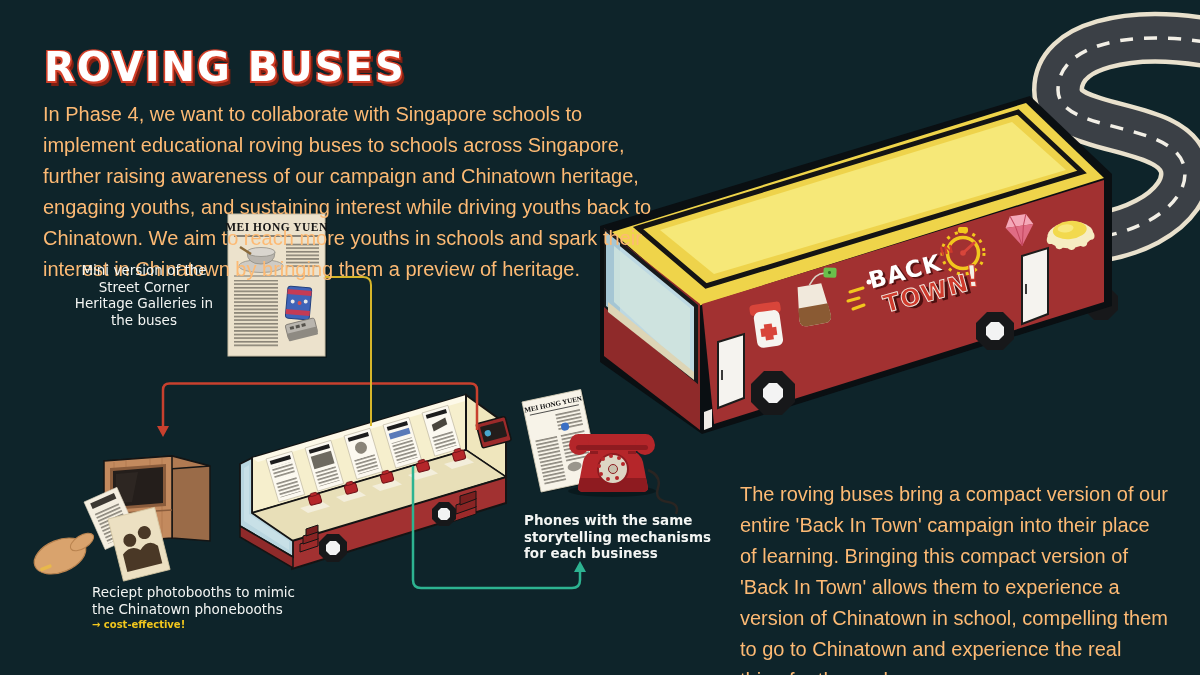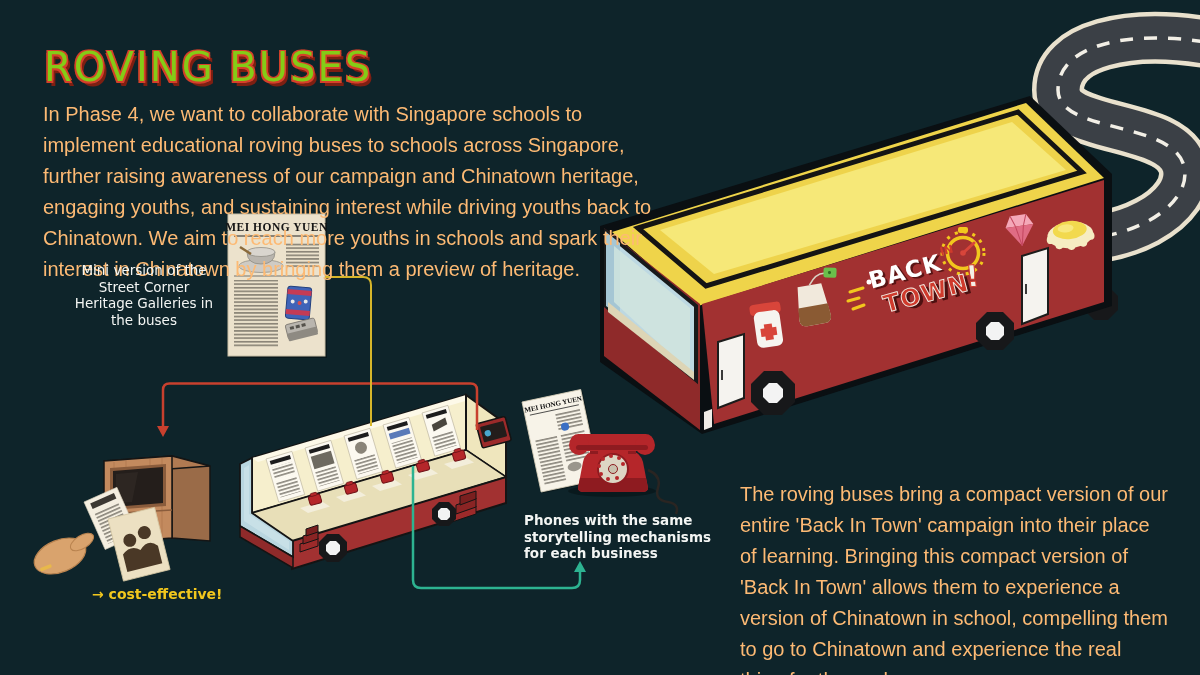--- a/index.html
+++ b/index.html
@@ -1,30 +1,30 @@
 <!DOCTYPE html>
 <html><head>
 <meta charset="utf-8">
 <style>
   html,body{margin:0;padding:0;background:#081418;}
   .canvas{position:relative;width:1200px;height:675px;background:#0e242a;overflow:hidden;
           font-family:"Liberation Sans",sans-serif;}
   .abs{position:absolute;}
-  .page-title{left:44px;top:44px;font-family:"DejaVu Sans",sans-serif;font-weight:400;
-      font-size:40px;letter-spacing:2px;color:#84cc16;
+  .page-title{left:44px;top:44px;font-family:"DejaVu Sans",sans-serif;font-weight:700;
+      font-size:40px;letter-spacing:2px;color:#ffffff;
       text-shadow:-1.5px -1.5px 0 #d5402a,1.5px -1.5px 0 #d5402a,-1.5px 1.5px 0 #d5402a,
                   1.5px 1.5px 0 #d5402a,3.5px 4.5px 0 #7e1f12;}
   .para{color:#fdba74;font-size:20px;line-height:1.55;}
   .intro{left:43px;top:99px;width:635px;}
   .outro{left:716px;top:479px;width:428px;margin-left:24px;}
   .callout{font-family:"DejaVu Sans",sans-serif;color:#f3f5f3;font-size:13.5px;line-height:1.24;}
   .co-gallery{left:70px;top:262px;width:148px;text-align:center;}
   .co-phones{left:524px;top:512px;width:200px;font-weight:bold;}
   .co-booth{left:92px;top:584px;width:220px;}
-  .hl{color:#f2c71d;font-weight:bold;font-size:14px;margin-top:2px;}
+  .hl{color:#f2c71d;font-weight:bold;font-size:10px;margin-top:2px;}
   svg text{font-family:"Liberation Serif",serif;}
   .logo-txt{font-family:"DejaVu Sans",sans-serif;font-weight:800;}
 </style>
 </head>
 <body>
 
 <div class="canvas">
 
   <svg class="abs" style="left:0;top:0" width="1200" height="675" viewBox="0 0 1200 675">
     <defs>
@@ -350,18 +350,19 @@
 
   <div class="abs page-title">ROVING BUSES</div>
 
   <div class="abs para intro">In Phase 4, we want to collaborate with Singapore schools to implement educational roving buses to schools across Singapore, further raising awareness of our campaign and Chinatown heritage, engaging youths, and sustaining interest while driving youths back to Chinatown. We aim to reach more youths in schools and spark their interest in Chinatown by bringing them a preview of heritage.</div>
 
   <div class="abs callout co-gallery">Mini version of the Street Corner Heritage Galleries in the buses</div>
 
   <div class="abs callout co-phones">Phones with the same storytelling mechanisms for each business</div>
 
   <div class="abs callout co-booth">
+    <div>Reciept photobooths to mimic the Chinatown phonebooths</div>
     <div class="hl">→ cost-effective!</div>
   </div>
 
   <div class="abs para outro">The roving buses bring a compact version of our entire 'Back In Town' campaign into their place of learning. Bringing this compact version of 'Back In Town' allows them to experience a version of Chinatown in school, compelling them to go to Chinatown and experience the real thing for themselves.</div>
 
 </div>
 
 </body></html>

